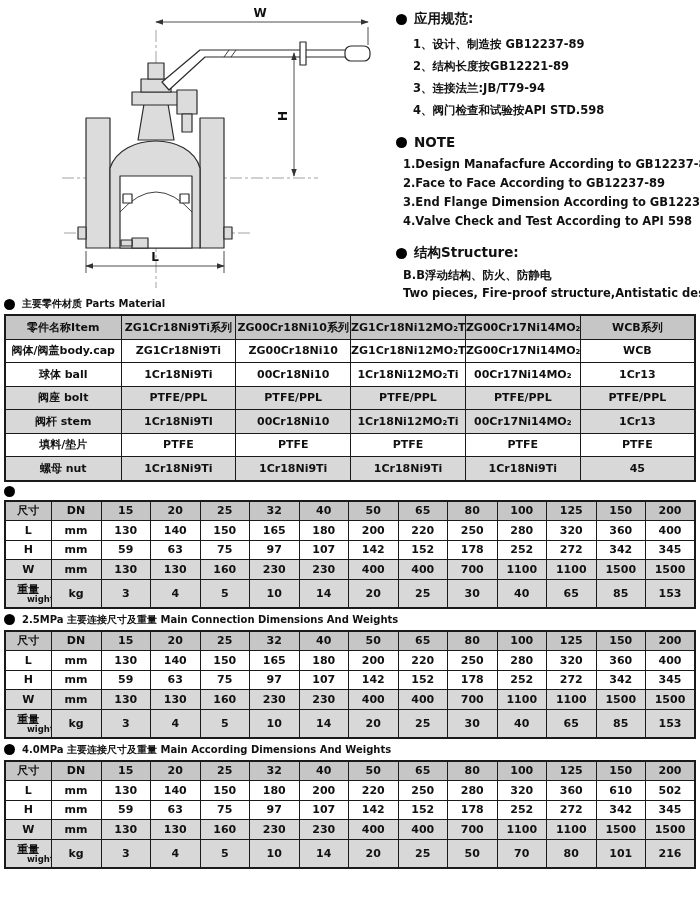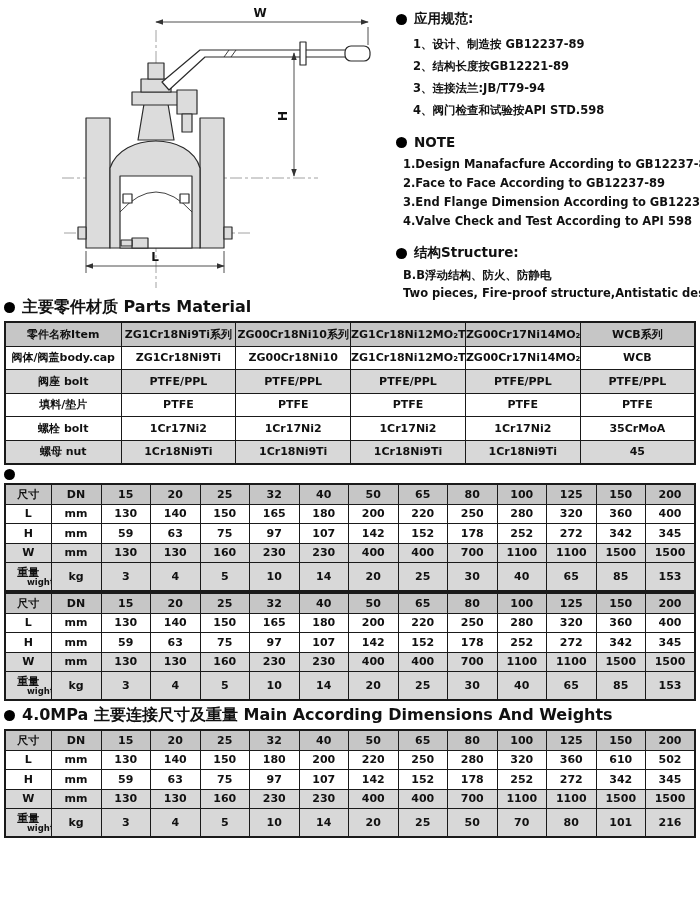--- a/index.html
+++ b/index.html
@@ -18,21 +18,21 @@
   .note-title{display:flex;align-items:center;gap:7px;font-weight:bold;font-size:13.5px;margin-bottom:5px;}
   .bullet{width:11px;height:11px;border-radius:50%;background:#000;flex:none;}
   ul.note-list{list-style:none;margin:0;padding:0 0 0 17px;font-weight:bold;}
   .app ul.note-list li{font-size:11.5px;line-height:22px;white-space:nowrap;}
   .en ul.note-list{padding-left:7px;}
   .en ul.note-list li{font-size:11.5px;line-height:19px;white-space:nowrap;}
   .struct ul.note-list{padding-left:7px;}
   .struct ul.note-list li{font-size:11.5px;line-height:17.5px;white-space:nowrap;}
 
   
-  .section-title{display:flex;align-items:center;gap:7px;font-weight:bold;font-size:16px;margin:4px 0 3px 0;white-space:nowrap;}
+  .section-title{display:flex;align-items:center;gap:7px;font-weight:bold;font-size:10px;margin:4px 0 3px 0;white-space:nowrap;}
 
   
   table.tbl{width:100%;border-collapse:collapse;table-layout:fixed;border:2.4px solid var(--border,#1a1a1a);}
   .tbl th,.tbl td{
     border:1.4px solid var(--border,#1a1a1a);
     text-align:center;vertical-align:middle;font-weight:bold;padding:0;
     overflow:hidden;white-space:nowrap;
   }
   .tbl thead th{background:var(--table_header_bg,#c6c6c6);}
   .tbl tr.shade td{background:var(--table_shade_bg,#d8d8d8);}
@@ -177,43 +177,51 @@
       </thead>
     <tbody>
         <tr>
           <td>阀体/阀盖body.cap</td>
           <td>ZG1Cr18Ni9Ti</td>
           <td>ZG00Cr18Ni10</td>
           <td>ZG1Cr18Ni12MO₂Ti</td>
           <td>ZG00Cr17Ni14MO₂</td>
           <td>WCB</td>
         </tr>
+        <tr>
+          <td>球体 ball</td>
+          <td>1Cr18Ni9Ti</td>
+          <td>00Cr18Ni10</td>
+          <td>1Cr18Ni12MO₂Ti</td>
+          <td>00Cr17Ni14MO₂</td>
+          <td>1Cr13</td>
+        </tr>
         <tr class="shade">
           <td>阀座 bolt</td>
           <td>PTFE/PPL</td>
           <td>PTFE/PPL</td>
           <td>PTFE/PPL</td>
           <td>PTFE/PPL</td>
           <td>PTFE/PPL</td>
         </tr>
+        <tr class="shade">
+          <td>阀杆 stem</td>
+          <td>1Cr18Ni9TI</td>
+          <td>00Cr18Ni10</td>
+          <td>1Cr18Ni12MO₂Ti</td>
+          <td>00Cr17Ni14MO₂</td>
+          <td>1Cr13</td>
+        </tr>
         <tr>
           <td>填料/垫片</td>
           <td>PTFE</td>
           <td>PTFE</td>
           <td>PTFE</td>
           <td>PTFE</td>
           <td>PTFE</td>
-        </tr>
-        <tr>
-          <td>螺栓 bolt</td>
-          <td>1Cr17Ni2</td>
-          <td>1Cr17Ni2</td>
-          <td>1Cr17Ni2</td>
-          <td>1Cr17Ni2</td>
-          <td>35CrMoA</td>
         </tr>
         <tr class="shade">
           <td>螺母 nut</td>
           <td>1Cr18Ni9Ti</td>
           <td>1Cr18Ni9Ti</td>
           <td>1Cr18Ni9Ti</td>
           <td>1Cr18Ni9Ti</td>
           <td>45</td>
         </tr>
       </tbody>
@@ -321,20 +329,24 @@
           <td>25</td>
           <td>30</td>
           <td>40</td>
           <td>65</td>
           <td>85</td>
           <td>153</td>
         </tr>
       </tbody>
   </table>
 
+  <div class="section-title">
+    <span class="bullet"></span>
+    <span>2.5MPa 主要连接尺寸及重量 Main Connection  Dimensions And Weights</span>
+  </div>
   <table class="tbl dim">
     <colgroup>
         <col class="c-size">
         <col class="c-dn">
         <col>
         <col>
         <col>
         <col>
         <col>
         <col>

